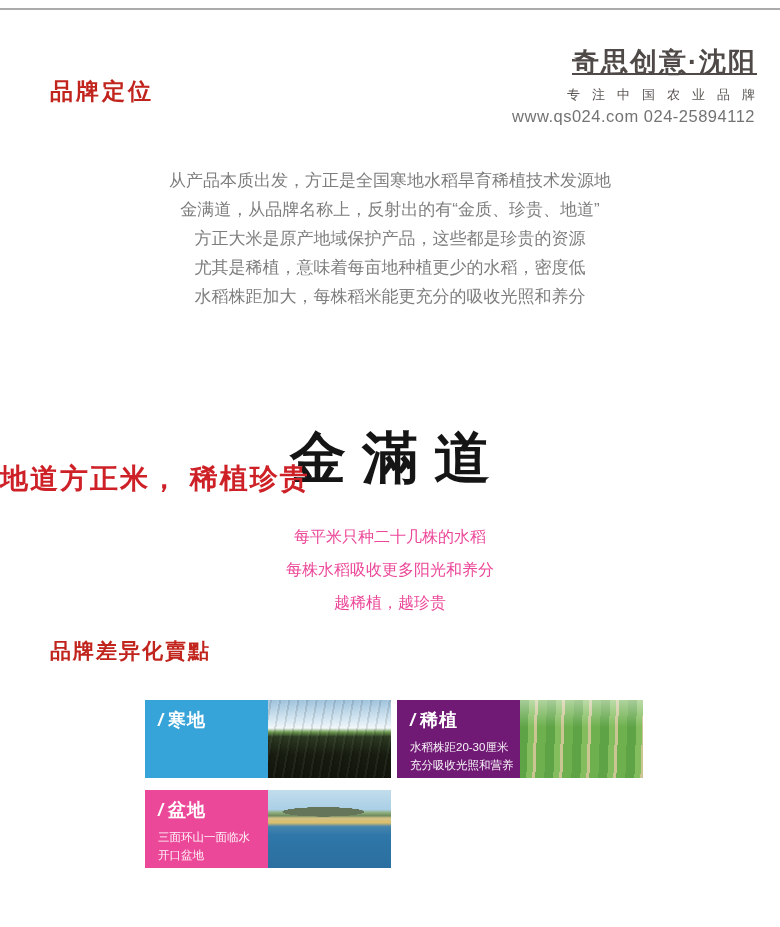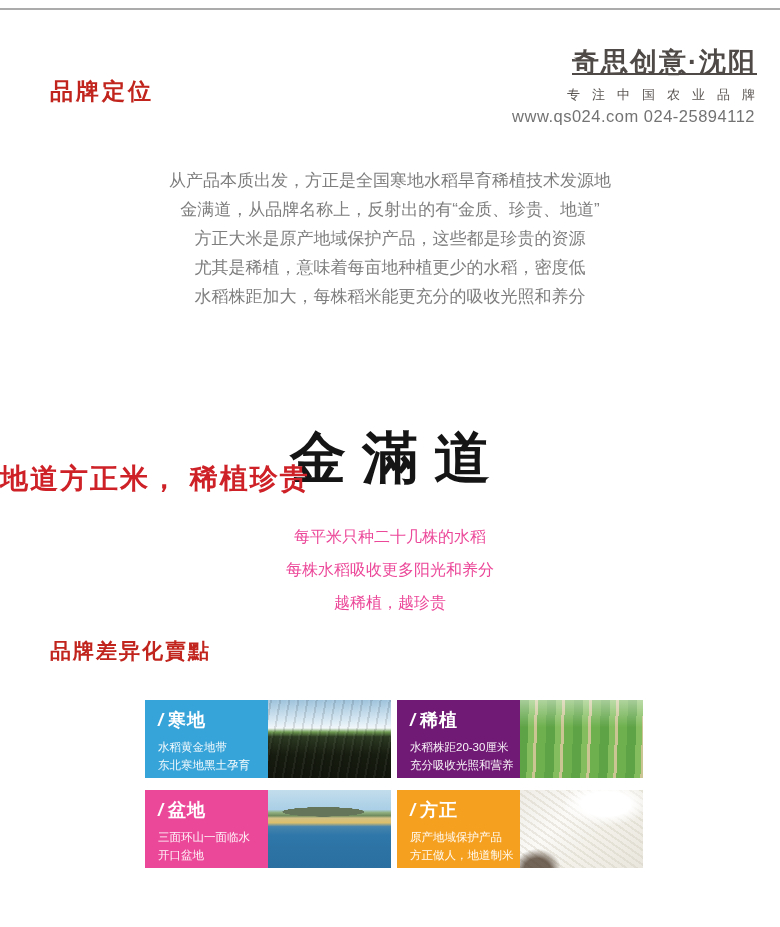--- a/index.html
+++ b/index.html
@@ -147,24 +147,20 @@
 
   <h2 class="sec-heading selling">品牌差异化賣點</h2>
 
   <div class="cards">
 
     <div class="card">
       <div class="panel" style="background-color: rgb(54, 163, 217);">
         <div class="panel-title">
           <span class="slash">/</span><span>寒地</span>
         </div>
-        <div class="panel-lines">
-          <div>水稻黄金地带</div>
-          <div>东北寒地黑土孕育</div>
-        </div>
       </div>
       <div class="photo img-cold"></div>
     </div>
 
     <div class="card">
       <div class="panel" style="background-color: #701a75;">
         <div class="panel-title">
           <span class="slash">/</span><span>稀植</span>
         </div>
         <div class="panel-lines">
@@ -181,27 +177,15 @@
           <span class="slash">/</span><span>盆地</span>
         </div>
         <div class="panel-lines">
           <div>三面环山一面临水</div>
           <div>开口盆地</div>
         </div>
       </div>
       <div class="photo img-basin"></div>
     </div>
 
-    <div class="card">
-      <div class="panel" style="background-color: rgb(245, 160, 31);">
-        <div class="panel-title">
-          <span class="slash">/</span><span>方正</span>
-        </div>
-        <div class="panel-lines">
-          <div>原产地域保护产品</div>
-          <div>方正做人，地道制米</div>
-        </div>
-      </div>
-      <div class="photo img-rice"></div>
-    </div>
 
   </div>
 </div>
 
 </body></html>

